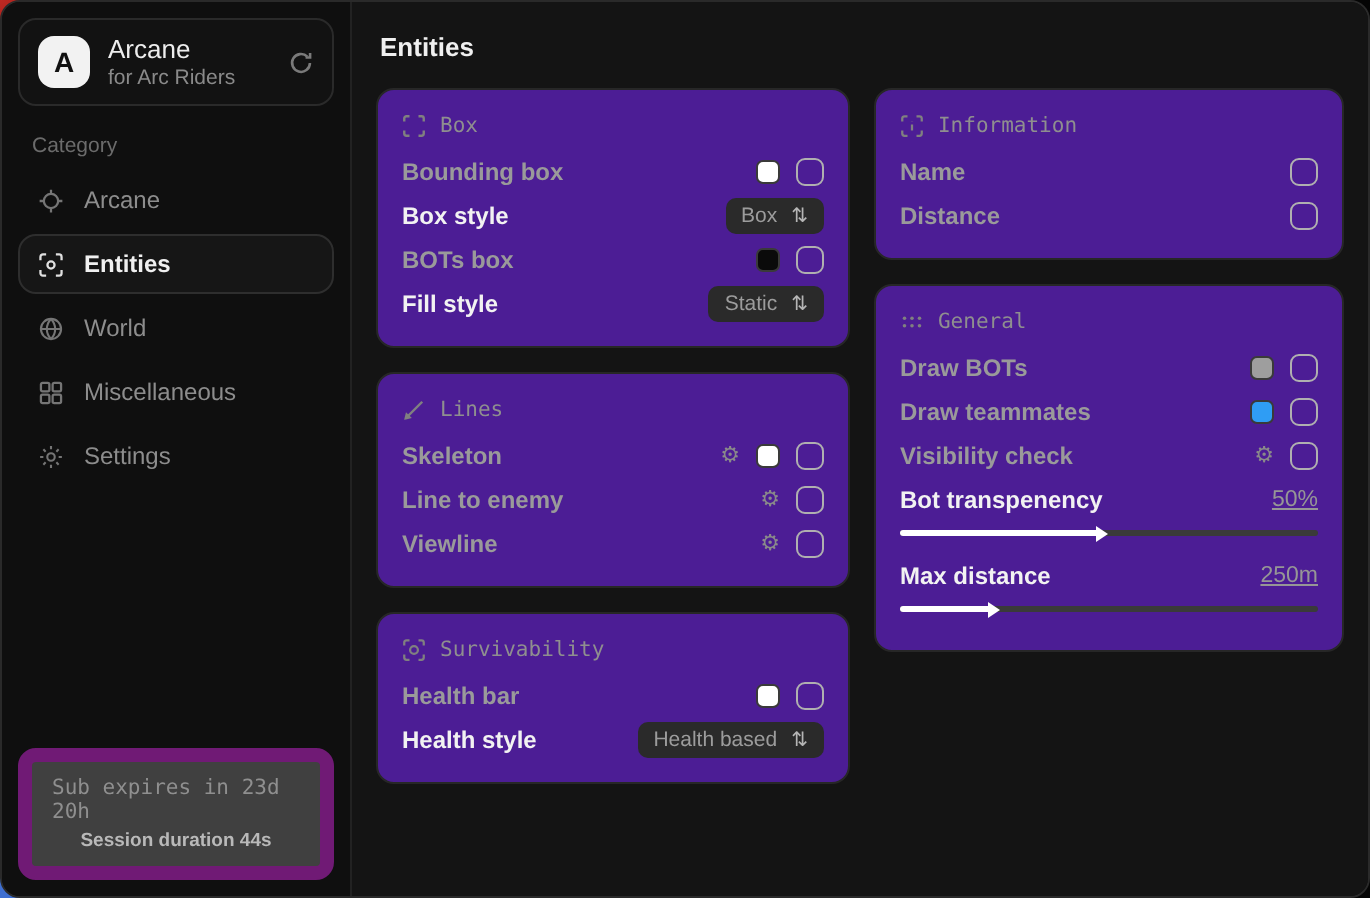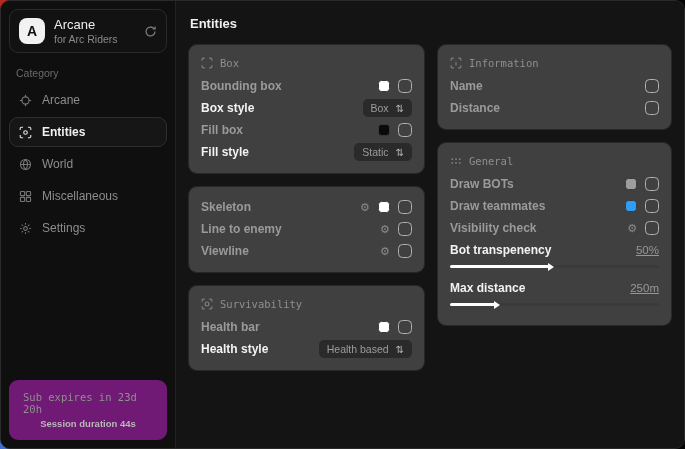--- a/index.html
+++ b/index.html
@@ -24,31 +24,31 @@
   .brand-title { font-size:13px; font-weight:normal; color:#ededed; }
   .brand-sub { font-size:10.5px; color:#8a8a8a; margin-top:1px; }
   .sync { color:#7a7a7a; display:flex; align-items:center; cursor:pointer; }
   .cat-label { font-size:10.5px; color:#6b6b6b; margin:14px 0 4px 7px; }
   .nav-item { display:flex; align-items:center; gap:10px; padding:7px 9px; margin-top:2px;
     border:1px solid transparent; border-radius:9px; color:#8d8d8d; font-size:12px; cursor:pointer; }
   .nav-item .ni { display:flex; color:#757575; }
   .nav-item.active { background:#161616; border-color:#2e2e2e; color:#f0f0f0; font-weight:bold; }
   .nav-item.active .ni { color:#e0e0e0; }
   .side-spacer { flex:1; }
-  .side-footer { border:4px solid #701a75; border-radius:9px; padding:7px 10px; background:#701a75; }
+  .side-footer { border:7px solid #701a75; border-radius:9px; padding:7px 10px; background:#404040; }
   .sub-line { font-family:"DejaVu Sans Mono", monospace; font-size:10.5px; color:#8f8f8f; }
   .sess-line { font-size:9.5px; font-weight:bold; color:#b9b9b9; margin-top:3px;text-align:center; }
 
   
   .main { flex:1; background:#141414; padding:13px 12px; overflow:hidden; }
   .page-title { font-size:13px; font-weight:bold; color:#f0f0f0; margin:2px 0 13px 2px; }
   .cols { display:flex; gap:12px; align-items:flex-start; }
   .col { display:flex; flex-direction:column; gap:12px; }
   .col-l { width:239px; } .col-r { width:237px; }
-  .panel { background:#404040; border:1px solid #272727; border-radius:9px;
+  .panel { background:#4c1d95; border:1px solid #272727; border-radius:9px;
     padding:9px 12px 10px 12px; width:100%; }
   .panel-head { display:flex; align-items:center; gap:7px; color:#8f8f8f;
     font-family:"DejaVu Sans Mono", monospace; font-size:10.5px; margin:3px 0 6px 0; }
   .panel-head .pi { display:flex; color:#808080; }
   .row { display:flex; align-items:center; justify-content:space-between; height:22px; }
   .row-label { font-size:12px; color:#9a9a9a;font-weight:bold; }
   .row-label.bright { color:#f2f2f2; font-weight:bold; }
   .ctrls { display:flex; align-items:center; gap:8px; }
   .gear { color:#8a8a8a; font-size:11px; line-height:1; cursor:pointer; display:flex; }
   .swatch { width:12px; height:12px; border-radius:3.5px; border:1px solid #3a3a3a; cursor:pointer; }
@@ -176,36 +176,45 @@
               </span>
             </div>
             <div class="row">
               <span class="row-label bright">Box style</span>
               <span class="select">
                 <span>Box</span>
                 <span class="sort">⇅</span>
               </span>
             </div>
             <div class="row">
-              <span class="row-label">Fill box</span>
+              <span class="row-label">BOTs box</span>
               <span class="ctrls">
                 <span class="swatch" style="background: rgb(10, 10, 10);"></span>
                 <span class="checkbox"></span>
               </span>
             </div>
             <div class="row">
               <span class="row-label bright">Fill style</span>
               <span class="select">
                 <span>Static</span>
                 <span class="sort">⇅</span>
               </span>
             </div>
           </div>
 
           <div class="panel">
+            <div class="panel-head">
+              <span class="pi">
+                <svg width="12" height="12" viewBox="0 0 16 16" fill="none" stroke="currentColor" stroke-width="1.6">
+                  <path d="M2.5 13.5L13.5 2.5"></path>
+                    <path d="M2.5 13.5l2.5-.6-1.9-1.9z" fill="currentColor"></path>
+                </svg>
+                </span>
+              <span>Lines</span>
+            </div>
             <div class="row">
               <span class="row-label">Skeleton</span>
               <span class="ctrls">
                 <span class="gear">⚙</span>
                 <span class="swatch" style="background: rgb(255, 255, 255);"></span>
                 <span class="checkbox"></span>
               </span>
             </div>
             <div class="row">
               <span class="row-label">Line to enemy</span>

